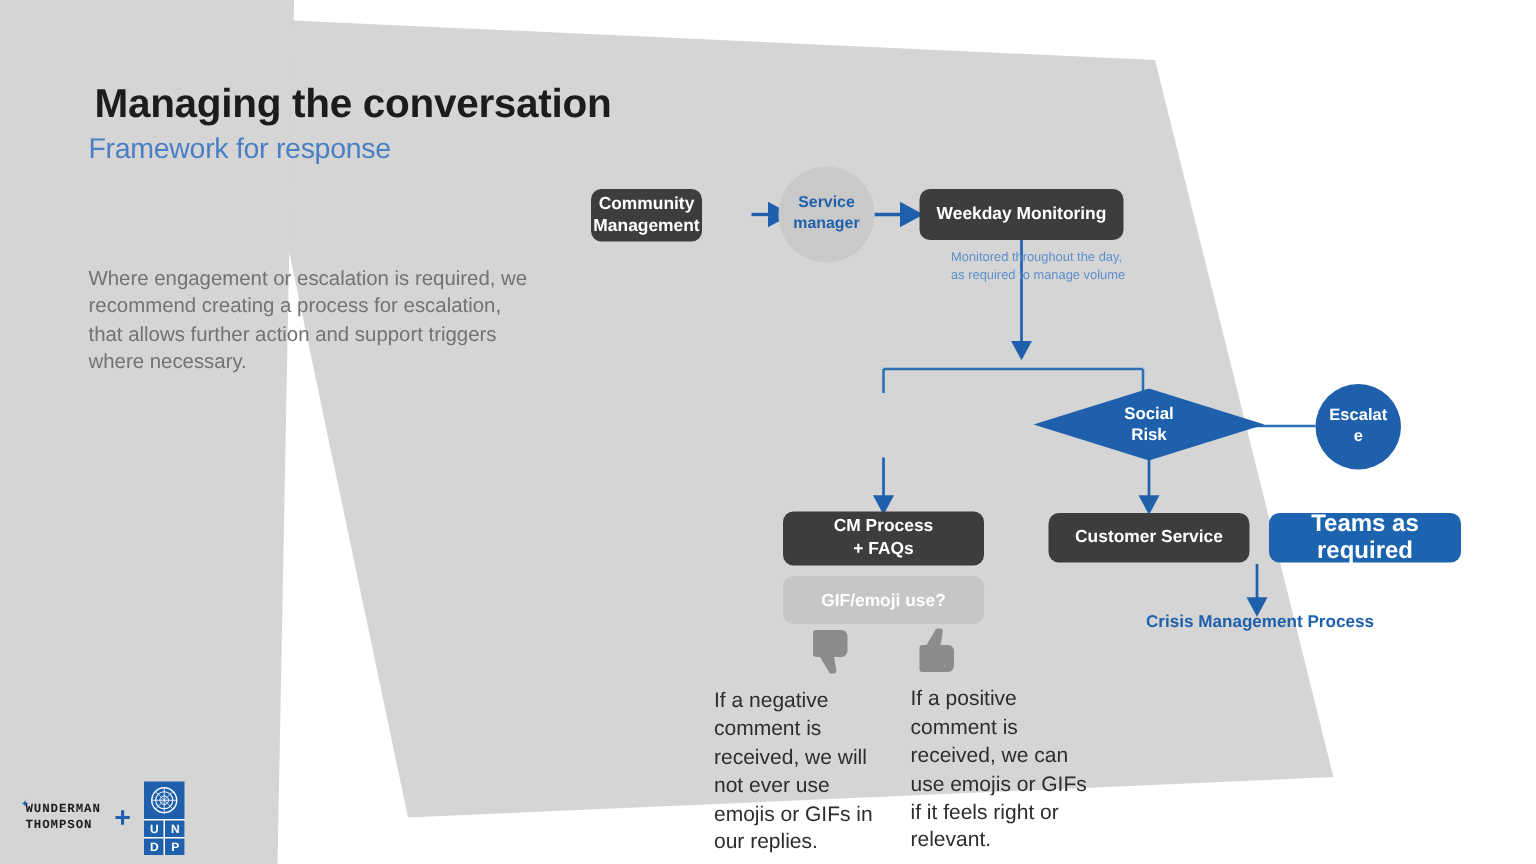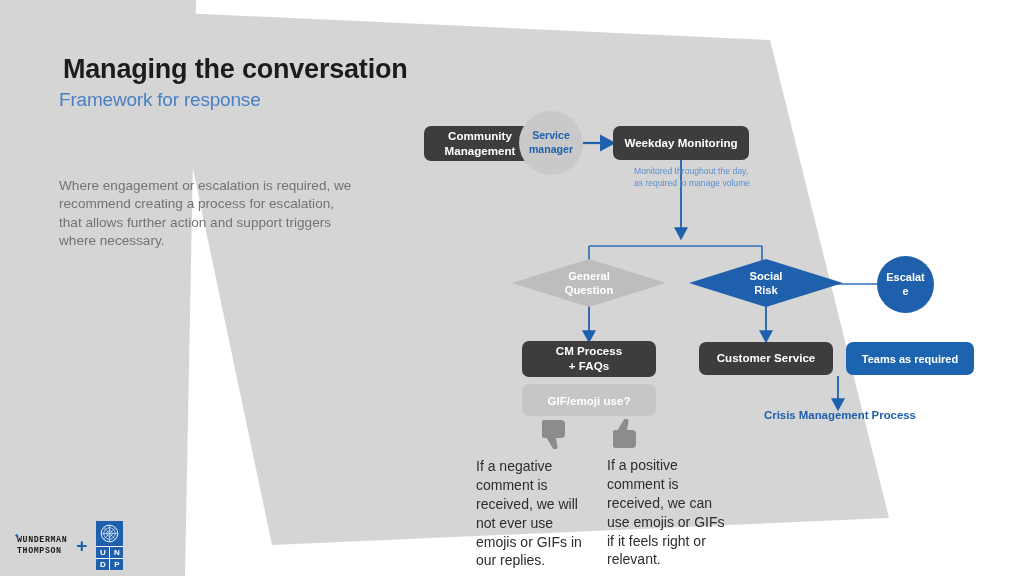--- a/index.html
+++ b/index.html
@@ -73,21 +73,21 @@
     border-radius: 7px;
     font-weight: bold;
     font-size: 11.6px;
     line-height: 1.28;
   }
   .box-blue {
     background: #1c64b0;
     color: #ffffff;
     border-radius: 7px;
     font-weight: bold;
-    font-size: 11px;
+    font-size: 16px;
   }
   .box-gray {
     background: #c6c6c6;
     color: #ffffff;
     border-radius: 7px;
     font-weight: bold;
     font-size: 11.6px;
   }
   .circle-gray {
     background: #c9c9c9;
@@ -251,21 +251,21 @@
     <line x1="838" y1="376" x2="838" y2="404" stroke="#1f60ad" stroke-width="1.8" marker-end="url(#arr)"></line>
   </svg>
 
   <div class="title-block">
     <h1 class="title-main">Managing the conversation</h1>
     <h2 class="title-sub">Framework for response</h2>
   </div>
 
   <p class="intro-para">Where engagement or escalation is required, we recommend creating a process for escalation, that allows further action and support triggers where necessary.</p>
 
-  <div class="node box-dark" style="left:424px; top:126px; width:112px; height:35px;">
+  <div class="node box-dark" style="left:394px; top:126px; width:74px; height:35px;">
     <span>
       <span>Community</span><br>
       <span>Management</span>
     </span>
   </div>
 
   <div class="node circle-gray" style="left:519px; top:111px; width:64px; height:64px;">
     <span>
       <span>Service</span><br>
       <span>manager</span>
@@ -274,31 +274,20 @@
 
   <div class="node box-dark" style="left:613px; top:126px; width:136px; height:34px;">
     <span>Weekday Monitoring</span>
   </div>
 
   <div class="caption-blue" style="left:613px; top:166px; width:160px;">
     <span>Monitored throughout the day,</span><br>
     <span>as required to manage volume</span>
   </div>
 
-  <div class="diamond-wrap" style="left:512px; top:259px; width:154px; height:48px;">
-    <svg viewBox="0 0 154 48" width="154" height="48">
-      <polygon points="77,0 154,24 77,48 0,24" fill="#bdbdbd"></polygon>
-    </svg>
-    <div class="diamond-label">
-      <span>
-        <span>General</span><br>
-        <span>Question</span>
-      </span>
-    </div>
-  </div>
 
   <div class="diamond-wrap" style="left:689px; top:259px; width:154px; height:48px;">
     <svg viewBox="0 0 154 48" width="154" height="48">
       <polygon points="77,0 154,24 77,48 0,24" fill="#1f60ad"></polygon>
     </svg>
     <div class="diamond-label">
       <span>
         <span>Social</span><br>
         <span>Risk</span>
       </span>

